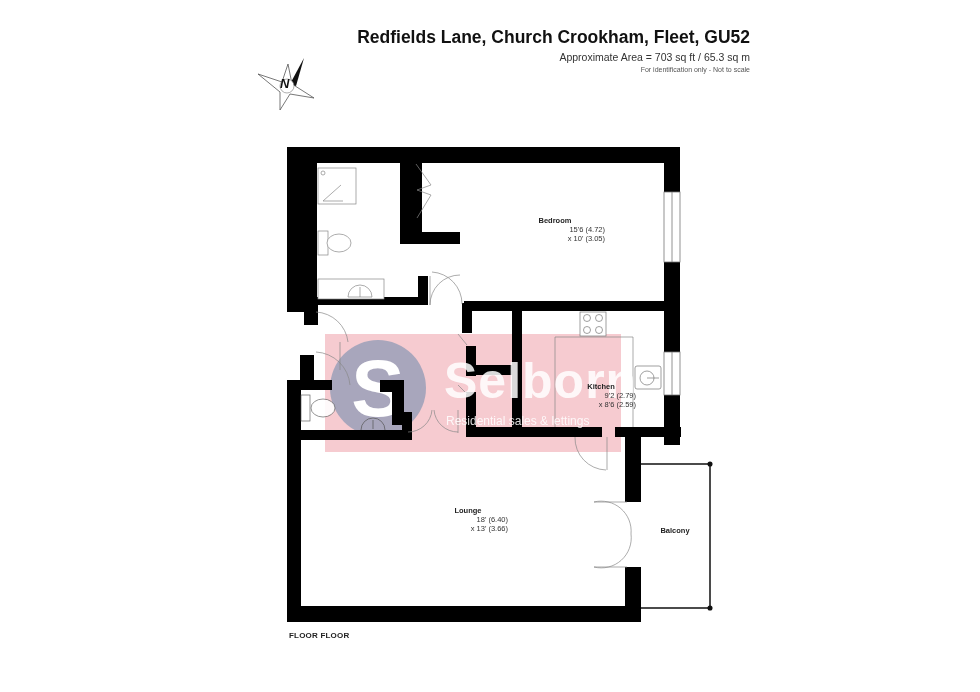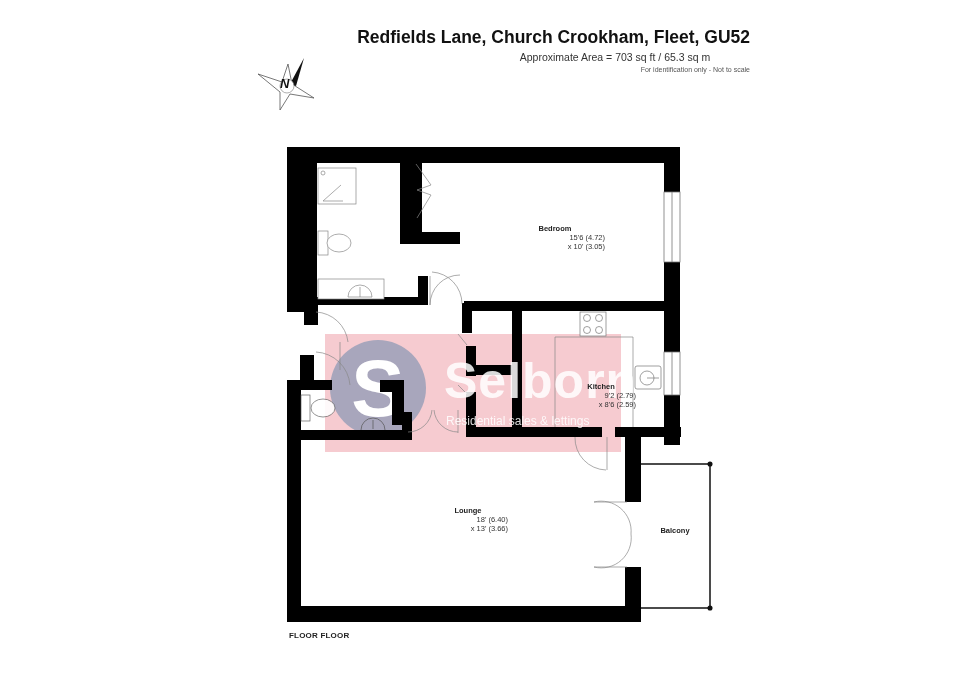--- a/index.html
+++ b/index.html
@@ -1,18 +1,18 @@
 <!DOCTYPE html>
 <html><head>
 <meta charset="utf-8">
 <style>
   html, body { margin: 0; padding: 0; background: #ffffff; }
   body { width: 980px; height: 692px; position: relative; overflow: hidden; font-family: "Liberation Sans", sans-serif; color: #1a1a1a; }
   .title { position: absolute; left: 340px; top: 27px; width: 410px; text-align: right; font-size: 17.5px; font-weight: bold; color: #111; white-space: nowrap; }
-  .area { position: absolute; left: 480px; top: 51px; width: 270px; text-align: center; font-size: 10.5px; color: #333; white-space: nowrap; }
+  .area { position: absolute; left: 480px; top: 51px; width: 270px; text-align: right; font-size: 10.5px; color: #333; white-space: nowrap; }
   .note { position: absolute; left: 540px; top: 66px; width: 210px; text-align: right; font-size: 7px; color: #555; white-space: nowrap; }
   .floor { position: absolute; left: 289px; top: 631px; font-size: 8px; font-weight: bold; color: #222; letter-spacing: 0.2px; }
   svg.plan { position: absolute; left: 0; top: 0; }
   .room-label { position: absolute; text-align: center; font-size: 7.5px; color: #333; line-height: 9px; white-space: nowrap; }
   .room-label .rn { font-weight: bold; color: #222; display: block; }
   .room-label .dim { display: block; text-align: right; }
   .wm-text { position: absolute; white-space: nowrap; color: rgba(255,255,255,0.85); }
   .wm-brand { left: 444px; top: 352px; font-size: 50px; font-weight: bold; letter-spacing: 1px; }
   .wm-tag { left: 446px; top: 414px; font-size: 12px; text-align: right; }
   .compass-n { position: absolute; left: 280px; top: 76px; font-size: 13px; font-weight: bold; font-style: italic; color: #111; }
@@ -162,21 +162,21 @@
     <circle cx="647" cy="378" r="7"></circle>
     <line x1="647" y1="378" x2="659" y2="378"></line>
   </g>
 </svg>
 
 <div class="compass-n">N</div>
 
 <div class="wm-text wm-brand">Selborn</div>
 <div class="wm-text wm-tag">Residential sales &amp; lettings</div>
 
-<div class="room-label" style="left:505px; top:216px; width:100px;margin-top:8px;">
+<div class="room-label" style="left:505px; top:216px; width:100px;">
   <span class="rn">Bedroom</span>
   <span class="dim">15'6 (4.72)</span>
   <span class="dim">x 10' (3.05)</span>
 </div>
 
 <div class="room-label" style="left:566px; top:366px; width:70px;margin-top:16px;">
   <span class="rn">Kitchen</span>
   <span class="dim">9'2 (2.79)</span>
   <span class="dim">x 8'6 (2.59)</span>
 </div>

